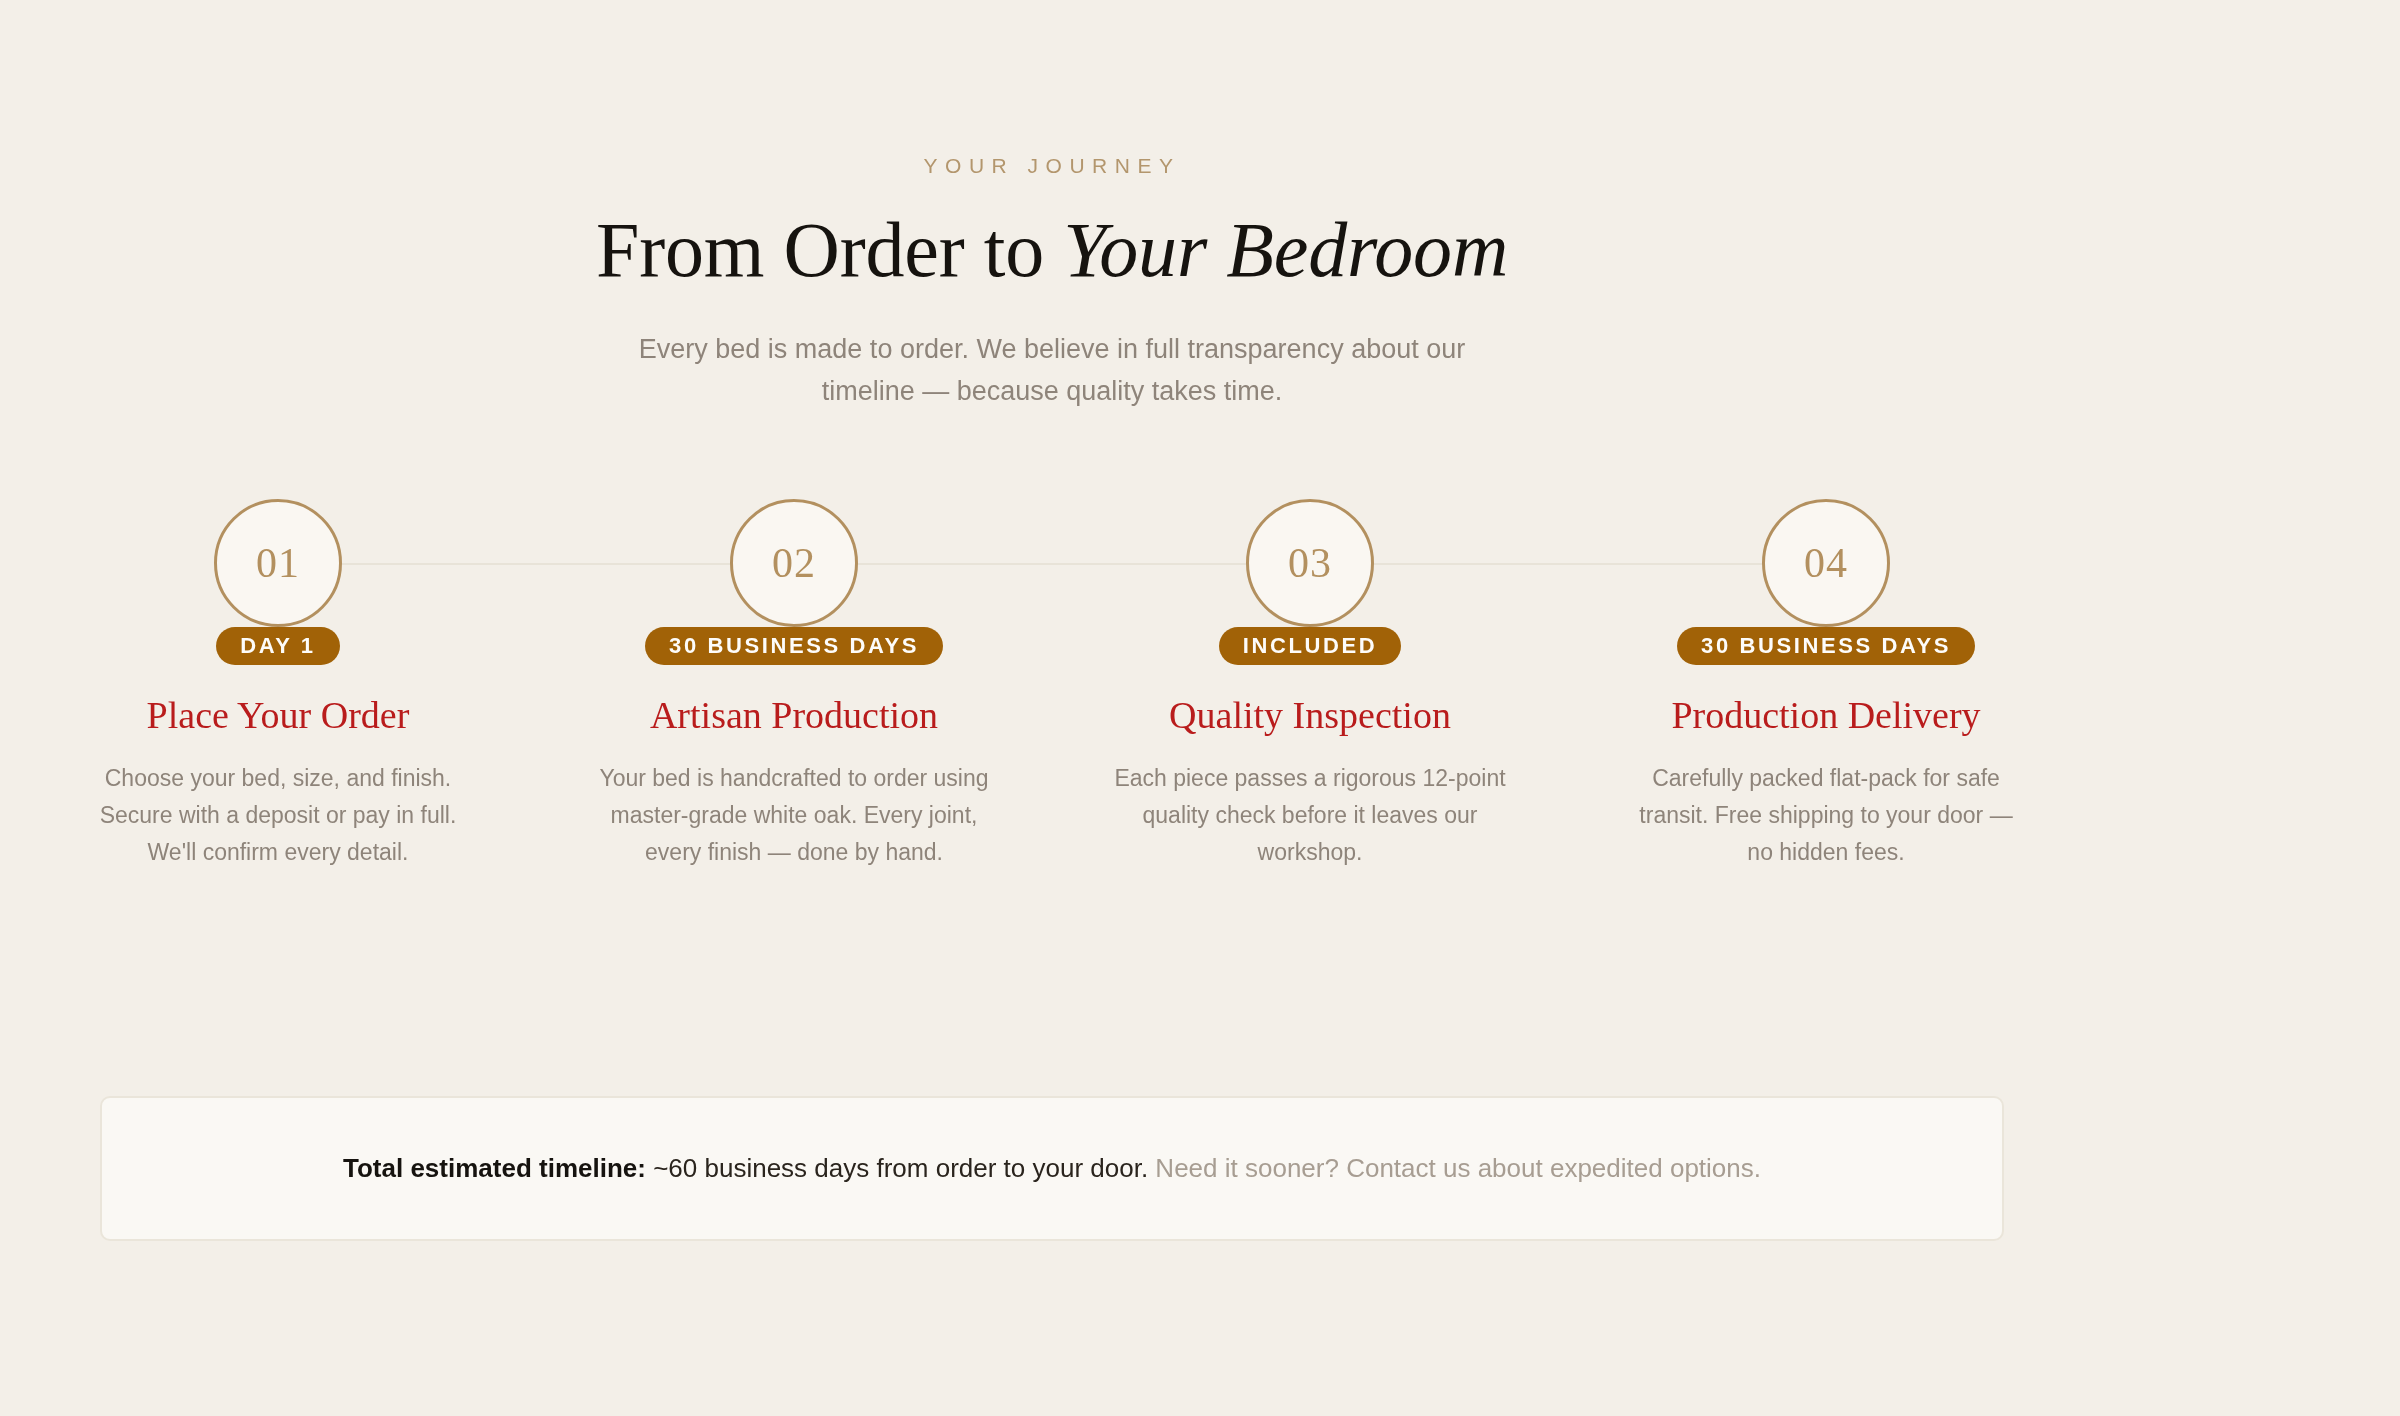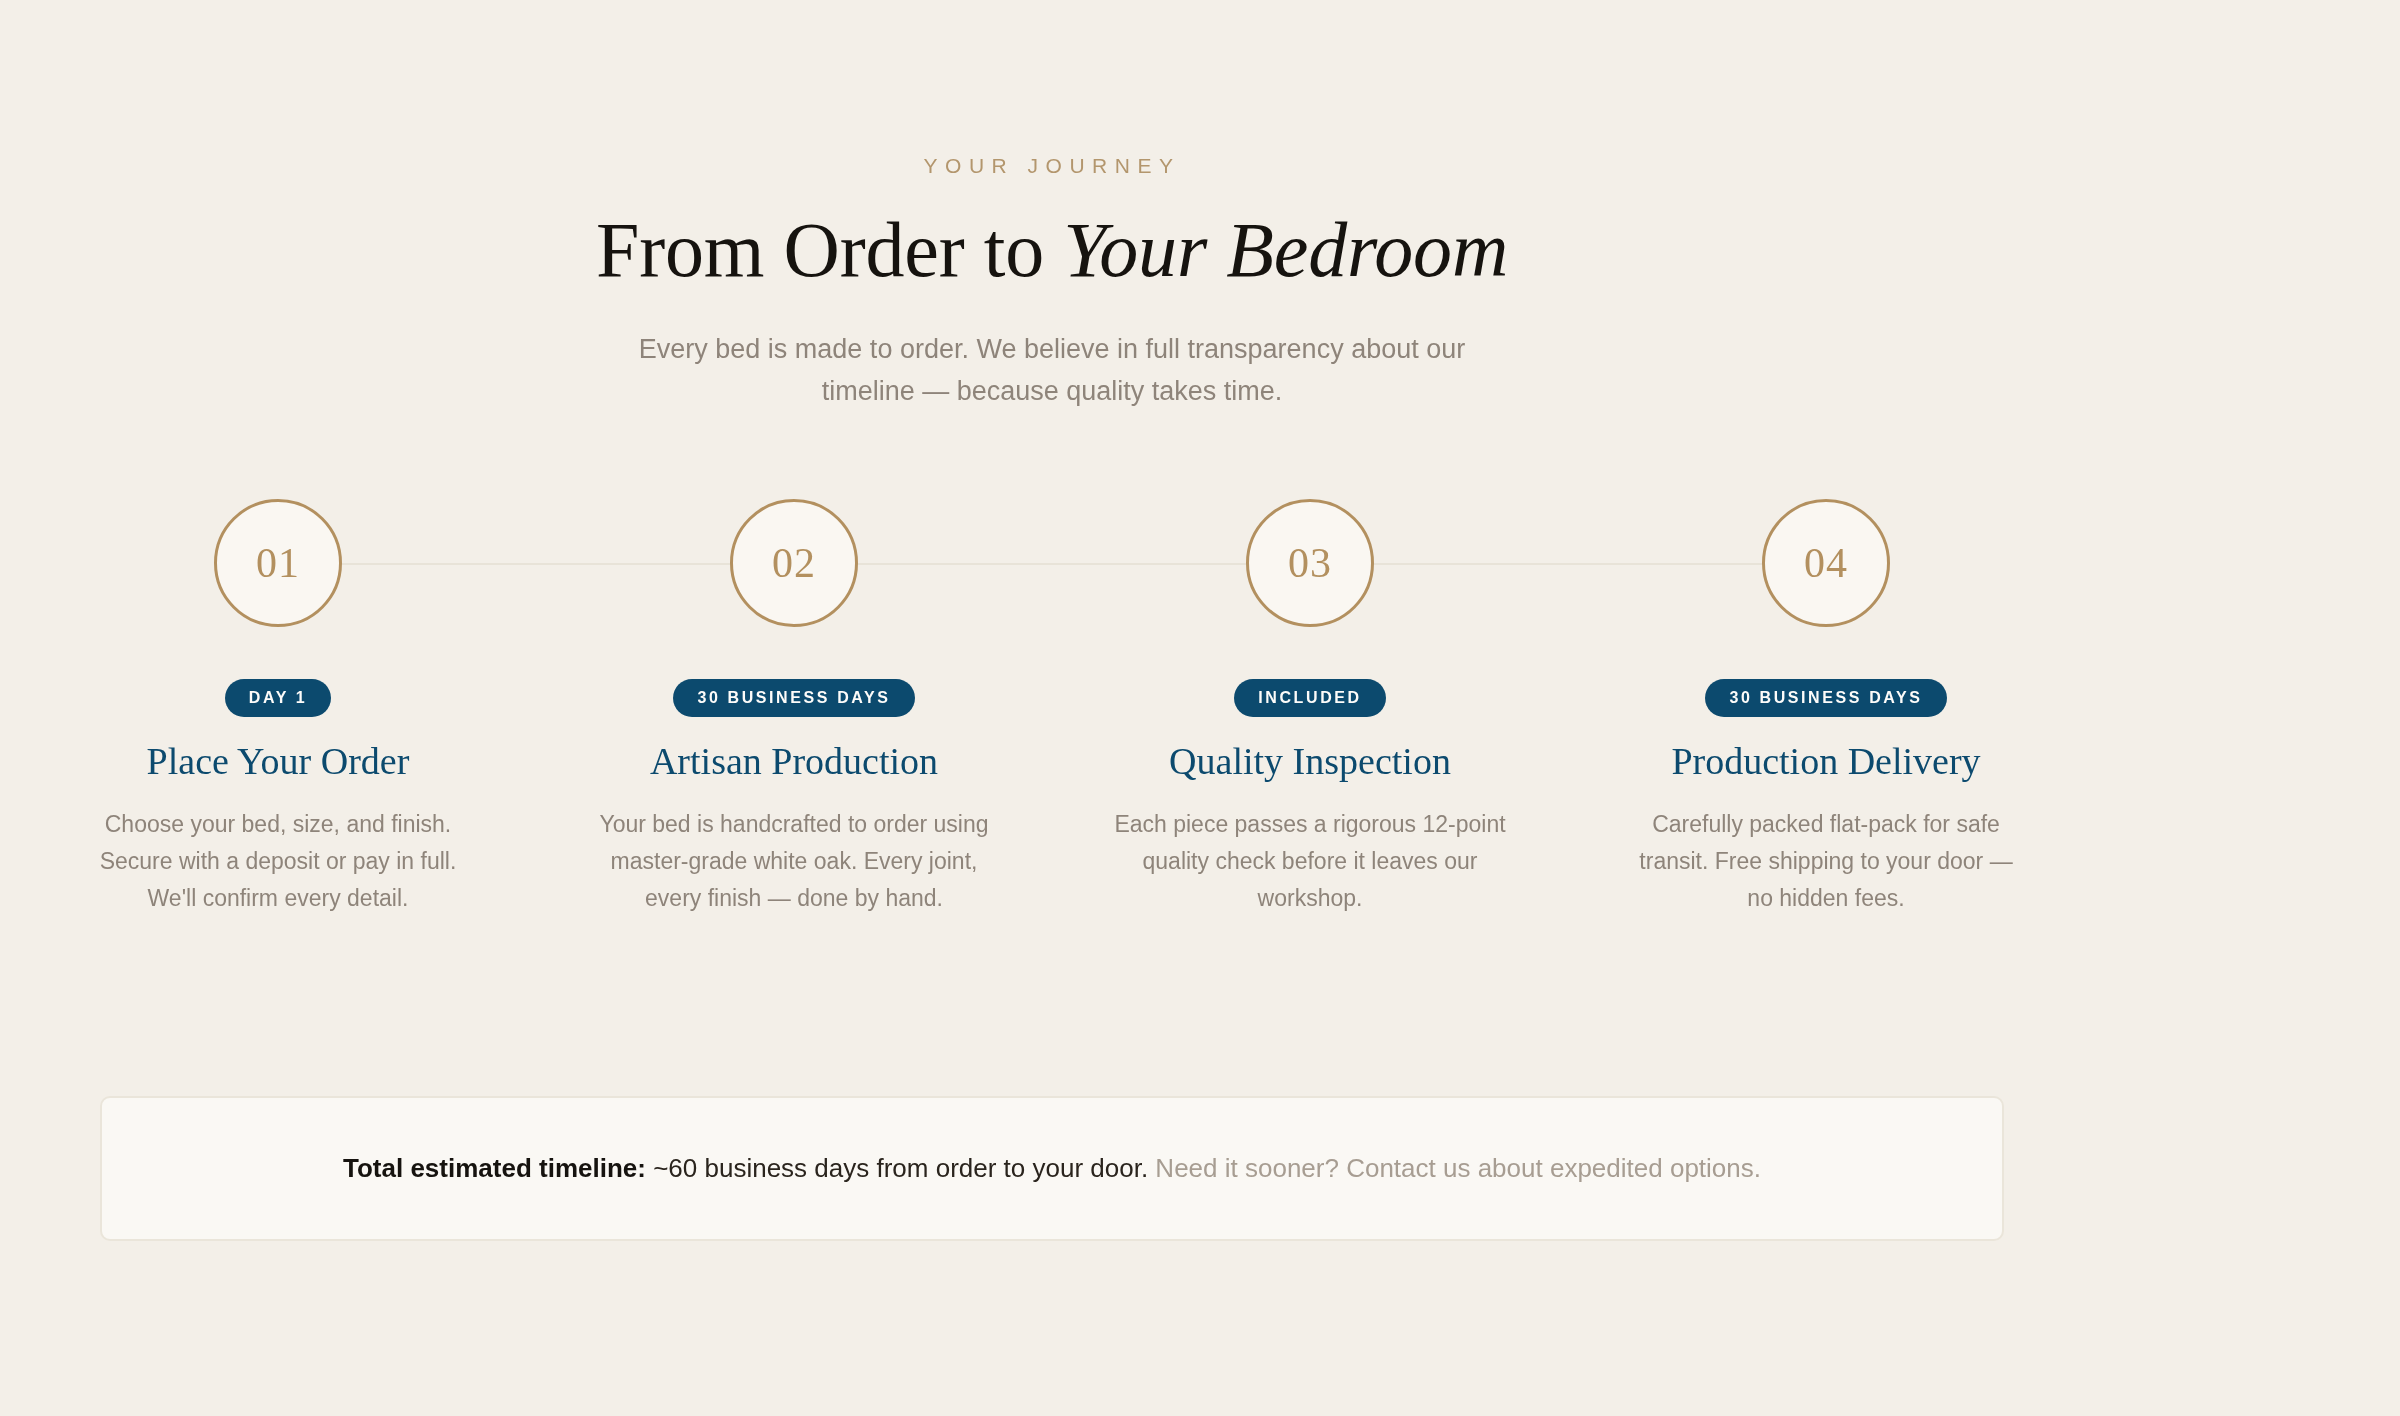--- a/index.html
+++ b/index.html
@@ -102,42 +102,41 @@
     align-items: center;
     justify-content: center;
     font-family: "Liberation Serif", serif;
     font-size: 42px;
     color: #b3905f;
     line-height: 1;
     letter-spacing: 1px;
   }
 
   .badge {
-    margin-top: 52px;
     display: inline-flex;
     align-items: center;
     justify-content: center;
     height: 38px;
     padding: 0 24px;
     border-radius: 19px;
-    background: #0c4a6e;
+    background: #a16207;
     color: #fdfcfa;
-    font-size: 16px;
+    font-size: 22px;
     font-weight: 700;
     letter-spacing: 2.6px;
     text-transform: uppercase;
     white-space: nowrap;
   }
 
   .step-title {
-    margin-top: 22px;
+    margin-top: 28px;
     font-family: "Liberation Serif", serif;
     font-size: 38px;
     line-height: 1.18;
-    color: #0c4a6e;
+    color: #b91c1c;
     font-weight: 400;
   }
 
   .step-desc {
     margin-top: 22px;
     width: 400px;
     font-size: 23px;
     line-height: 1.62;
     color: #8e847a;
     font-weight: 400;

